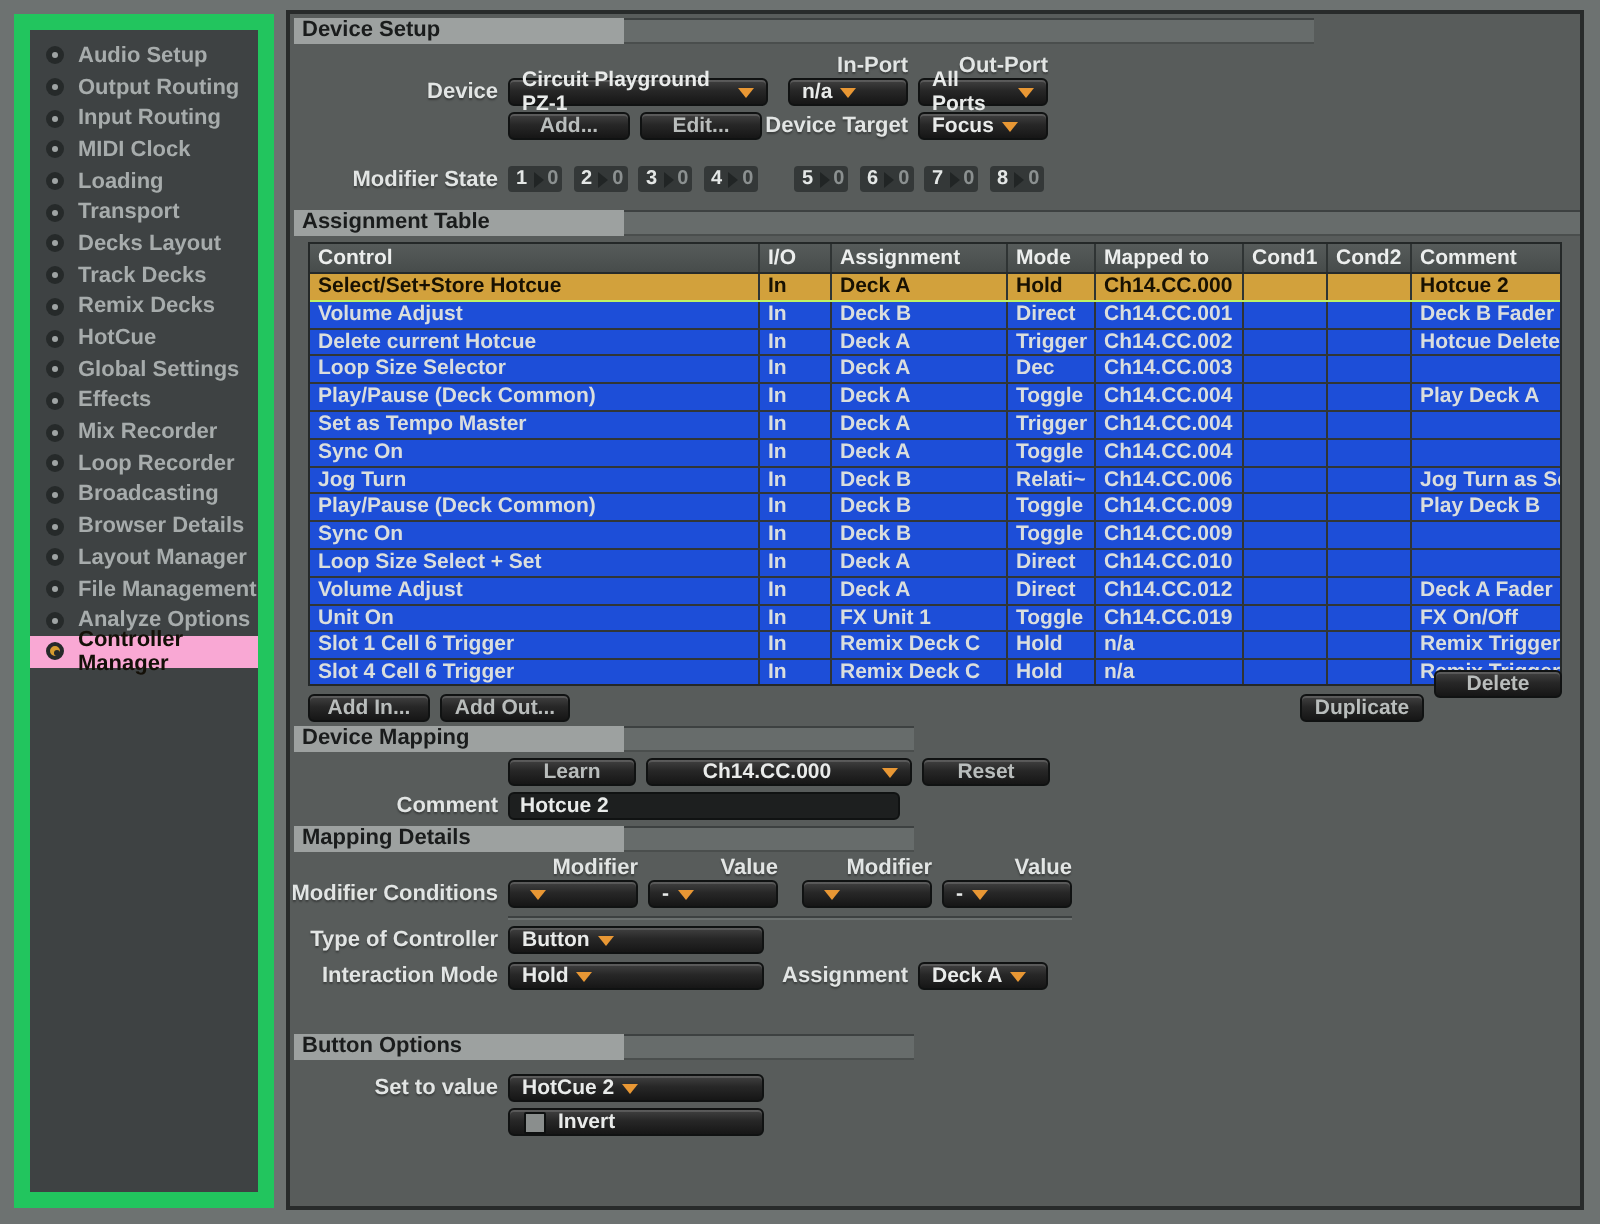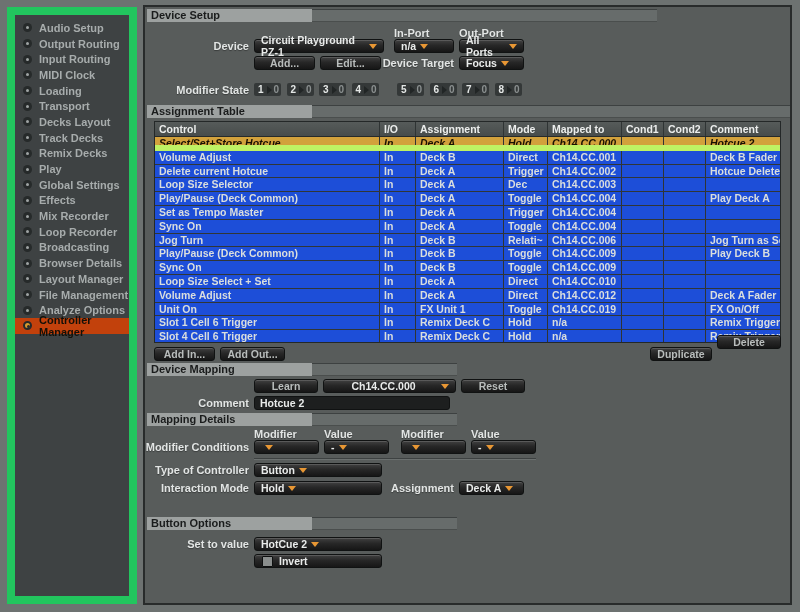--- a/index.html
+++ b/index.html
@@ -8,37 +8,37 @@
 
   
   #sidebar { position:absolute; left:7px; top:7px; width:130px; height:597px;
              background:#3e4243; border:8px solid #22c55e; padding-top:5px; }
   .sb-item { height:15.7px; display:flex; align-items:center; padding-left:8px;
              color:#a7acac; font-size:11px; cursor:default; }
   .sb-item .bullet { width:9px; height:9px; border-radius:50%; background:#262a2a;
              margin-right:7px; position:relative; flex:0 0 9px; }
   .sb-item .bullet::after { content:""; position:absolute; left:3px; top:3px;
              width:3px; height:3px; border-radius:50%; background:#9fa4a4; }
-  .sb-item.sel { background:#c2410c; color:#141008;align-items:center; }
+  .sb-item.sel { background:#f9a8d4; color:#141008;align-items:center; }
   .sb-item.sel .bullet { background:#d79b2f; border:2px solid #26292a; }
   .sb-item.sel .bullet::after { left:1.5px; top:1.5px; background:#26292a; }
 
   
   #main { position:absolute; left:143px; top:5px; width:649px; height:600px;
           background:#585c5b; border:2px solid #282b2b; }
   #main > * { position:absolute; }
 
   .sec-bar { height:13px; background:#676c6b; border-top:1px solid #3d4141;
              border-bottom:1px solid #4a4e4d; }
   .sec-label { height:13px; width:165px; background:#9da1a0; color:#1a1c1c;
              font-size:11px; line-height:13px; padding-left:4px; }
 
   .lbl { font-size:11px; color:#e2e5e4; text-align:right; line-height:14px;
          text-shadow:0 1px 1px rgba(0,0,0,.35); pointer-events:none; white-space:nowrap; }
-  .collbl { font-size:11px; color:#e2e5e4; text-align:left; line-height:12px;
+  .collbl { font-size:11px; color:#e2e5e4; text-align:right; line-height:12px;
          text-shadow:0 1px 1px rgba(0,0,0,.35); pointer-events:none; }
 
   .dd, .btn { height:14px; border:1px solid #101212; border-radius:3px;
          background:linear-gradient(#414141 0%, #272727 45%, #161616 100%);
          box-shadow:inset 0 1px 0 rgba(255,255,255,.14);
          display:flex; align-items:center; font-size:10.5px; cursor:default; }
   .dd { color:#e9ebea; padding:0 6px; justify-content:flex-start; }
   .dd .arrow { width:0; height:0; border-left:4px solid transparent;
          border-right:4px solid transparent; border-top:5px solid #e89734; margin-left:4px; }
   .btn { color:#b9bdbc; justify-content:center; padding:0 4px; }
@@ -56,21 +56,21 @@
   
   #tbl { left:9px; top:114px; width:627px; height:222px; border:1px solid #242828;
          background:#1d4ed8; overflow:hidden; }
   .trow { display:flex; height:13.8px; align-items:stretch; border-bottom:1px solid #313636; }
   .thead { height:15px; background:linear-gradient(#565b5a, #474c4b);
            border-bottom:1px solid #262a2a; }
   .tcell { font-size:10.5px; color:#dadedd; line-height:13.5px; padding-left:4px;
            white-space:nowrap; overflow:hidden; border-left:1px solid #2f3434; }
   .tcell:first-child { border-left:none; }
   .thead .tcell { color:#eceeed; line-height:15px; }
-  .trow.sel { background:#d2a13c; border-bottom:6px solid #bef264;font-style:italic; }
+  .trow.sel { background:#d2a13c; border-bottom:1px solid #bef264; }
   .trow.sel .tcell { color:#181102; }
   .c0{flex:0 0 224px;} .c1{flex:0 0 36px;} .c2{flex:0 0 88px;} .c3{flex:0 0 44px;}
   .c4{flex:0 0 74px;} .c5{flex:0 0 42px;} .c6{flex:0 0 42px;} .c7{flex:1;}
 
   .sep { height:2px; border-top:1px solid #3d4141; border-bottom:1px solid #6b706f; }
 
   .checkbox { width:11px; height:11px; background:#8a8e8d; border:1px solid #0e1010;
               border-radius:1px; margin:0 6px 0 3px; }
 </style>
 </head>
@@ -108,21 +108,21 @@
     <div class="sb-item">
       <span class="bullet"></span>
       <span>Track Decks</span>
     </div>
     <div class="sb-item">
       <span class="bullet"></span>
       <span>Remix Decks</span>
     </div>
     <div class="sb-item">
       <span class="bullet"></span>
-      <span>Play</span>
+      <span>HotCue</span>
     </div>
     <div class="sb-item">
       <span class="bullet"></span>
       <span>Global Settings</span>
     </div>
     <div class="sb-item">
       <span class="bullet"></span>
       <span>Effects</span>
     </div>
     <div class="sb-item">

